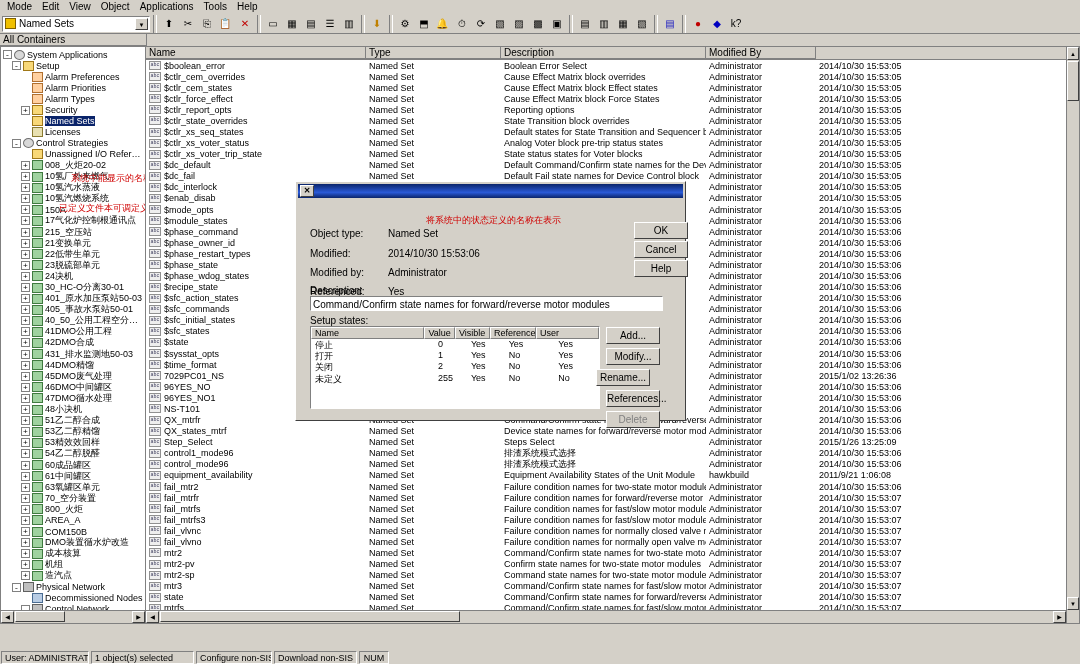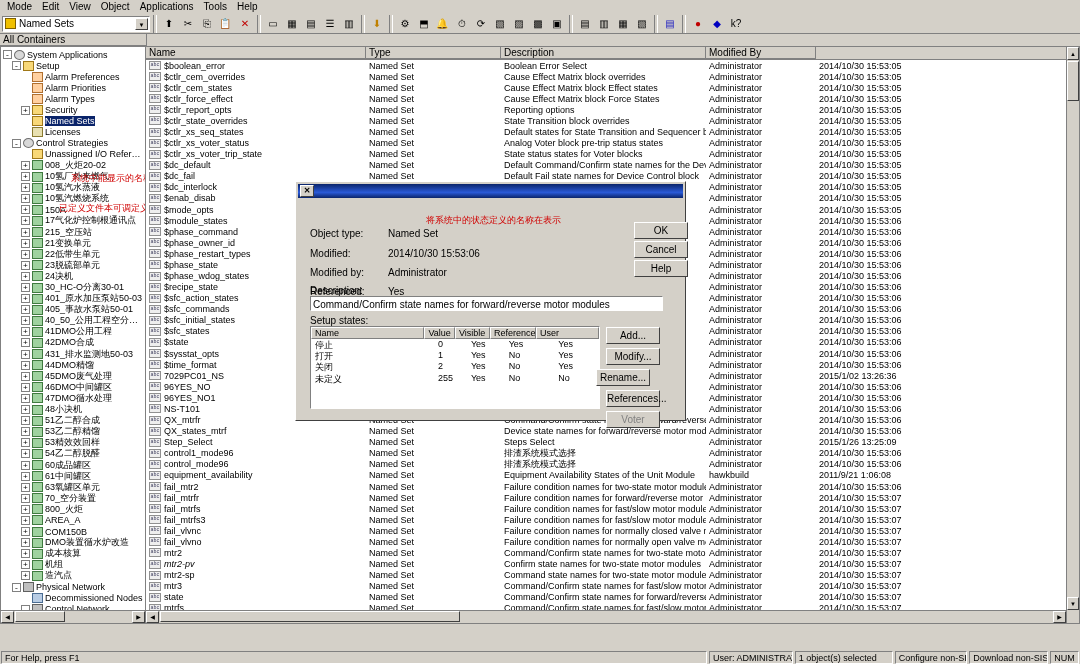--- a/index.html
+++ b/index.html
@@ -1032,21 +1032,21 @@
             <div class="c name" style="width: 220px;">
               <span class="nmico">abc</span>
               <span>mtr2</span>
             </div>
             <div class="c" style="width: 135px;">Named Set</div>
             <div class="c" style="width: 205px;">Command/Confirm state names for two-state motor mod…</div>
             <div class="c" style="width: 110px;">Administrator</div>
             <div class="c" style="width: 200px;">2014/10/30 15:53:07</div>
           </div>
           <div class="lrow">
-            <div class="c name" style="width: 220px; font-style: italic;">
+            <div class="c name" style="width: 220px;">
               <span class="nmico">abc</span>
               <span>mtr2-pv</span>
             </div>
             <div class="c" style="width: 135px;">Named Set</div>
             <div class="c" style="width: 205px;">Confirm state names for two-state motor modules</div>
             <div class="c" style="width: 110px;">Administrator</div>
             <div class="c" style="width: 200px;">2014/10/30 15:53:07</div>
           </div>
           <div class="lrow">
             <div class="c name" style="width: 220px;">
@@ -1185,25 +1185,24 @@
               <div class="gc" style="width: 50px;">No</div>
               <div class="gc" style="width: 45px;">No</div>
             </div>
           </div>
       </div>
 
       <div class="dbtn" style="left:310px; top:127px;">Add...</div>
       <div class="dbtn" style="left:310px; top:148px;">Modify...</div>
       <div class="dbtn" style="left:292px; top:169px;margin-left:8px;">Rename...</div>
       <div class="dbtn" style="left:310px; top:190px;">References...</div>
-      <div class="dbtn dis" style="left:310px; top:211px;">Voter</div>
+      <div class="dbtn dis" style="left:310px; top:211px;">Delete</div>
     </div>
   </div>
 
   <div class="statusbar">
-    <div class="sb-cell" style="width:745px">For Help, press F1</div>
     <div class="sb-cell" style="width:88px">User: ADMINISTRATOR</div>
     <div class="sb-cell" style="width:103px">1 object(s) selected</div>
     <div class="sb-cell" style="width:76px">Configure non-SIS</div>
     <div class="sb-cell" style="width:83px">Download non-SIS</div>
     <div class="sb-cell" style="width:30px; text-align:center">NUM</div>
   </div>
 </div>
 
 </body></html>

